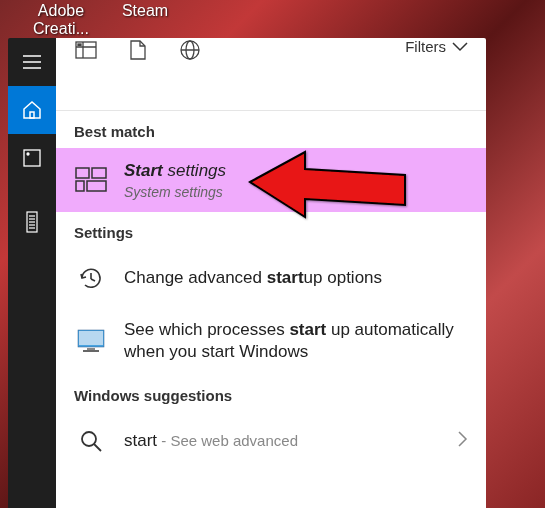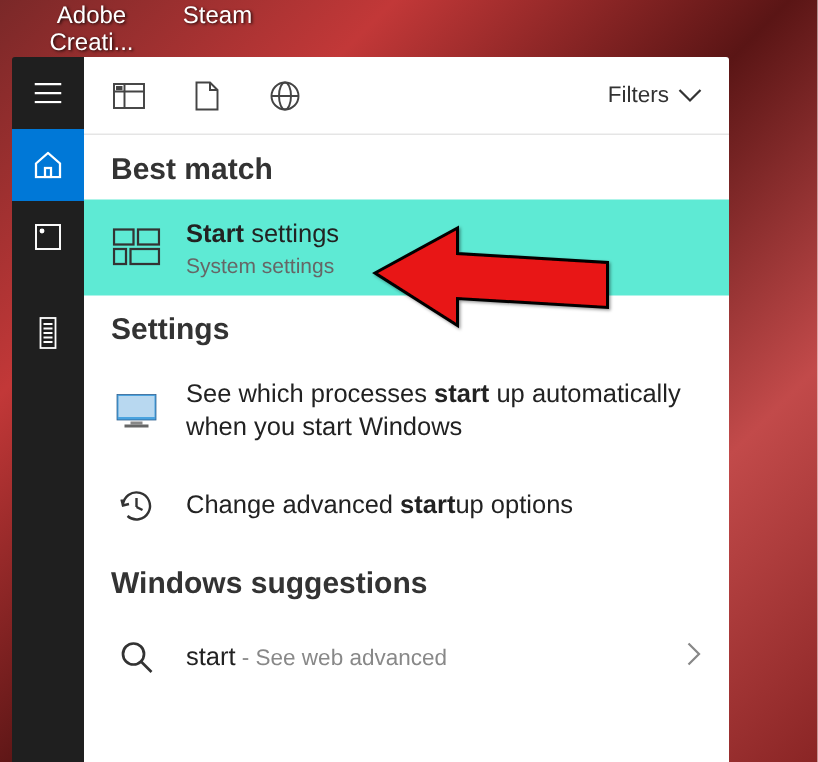--- a/index.html
+++ b/index.html
@@ -45,23 +45,23 @@
     position: absolute;
     left: 56px;
     top: 38px;
     width: 430px;
     height: 470px;
     background: #fff;
     border-radius: 0 2px 0 0;
     overflow: hidden;
   }
   .panel-top {
-    height: 52px;
-    display: flex;
-    align-items: center;
+    height: 73px;
+    display: flex;
+    align-items: flex-start;
     padding: 0 18px;
     border-bottom: 1px solid #e5e5e5;
   }
   .top-icon {
     width: 24px;
     height: 24px;
     margin-right: 28px;
     display: flex;
     align-items: center;
     justify-content: center;
@@ -70,34 +70,34 @@
   .filters {
     margin-left: auto;
     font-size: 15px;
     color: #333;
     display: flex;
     align-items: center;
     gap: 6px;
     cursor: pointer;
   }
   .section-header {
-    font-size: 20px;
+    font-size: 15px;
     font-weight: 600;
     color: #333;
     padding: 12px 18px 8px 18px;
   }
   .result-row {
     display: flex;
     align-items: center;
     padding: 12px 18px;
     gap: 16px;
     cursor: pointer;
     position: relative;
   }
-  .result-row.highlight { background: #5eead4; }
+  .result-row.highlight { background: #f0abfc; font-style: italic; }
   .result-icon {
     width: 34px;
     height: 34px;
     flex-shrink: 0;
     display: flex;
     align-items: center;
     justify-content: center;
   }
   .result-text { flex: 1; }
   .result-title { font-size: 17px; color: #222; line-height: 1.3; }
@@ -200,43 +200,43 @@
     <div class="result-text">
       <div class="result-title"><span class="bold-part">Start</span><span> settings</span></div>
       <div class="result-sub">System settings</div>
     </div>
   </div>
 
   <div class="section-header">Settings</div>
 
   <div class="result-row">
     <div class="result-icon">
+      <svg width="26" height="26" viewBox="0 0 26 26" fill="none" stroke="#333" stroke-width="1.6">
+          <path d="M4 13 A9 9 0 1 1 7 20"></path>
+          <polyline points="3,9 4,13 8,12"></polyline>
+          <line x1="13" y1="8" x2="13" y2="14"></line>
+          <line x1="13" y1="14" x2="17" y2="16"></line>
+        </svg>
+    </div>
+    <div class="result-text result-title">
+      <span>Change advanced </span><span class="bold-part">start</span><span>up options</span>
+    </div>
+  </div>
+
+  <div class="result-row">
+    <div class="result-icon">
       <svg width="28" height="24" viewBox="0 0 28 24">
           <rect x="1" y="1" width="26" height="17" fill="#4aa3df" stroke="#2a5a8a" stroke-width="0.5"></rect>
           <rect x="2" y="2" width="24" height="14" fill="#b8d8f0"></rect>
           <rect x="10" y="19" width="8" height="2" fill="#888"></rect>
           <rect x="6" y="21" width="16" height="2" fill="#666"></rect>
         </svg>
     </div>
     <div class="result-text result-title">
       <span>See which processes </span><span class="bold-part">start</span><span> up automatically when you start Windows</span>
-    </div>
-  </div>
-
-  <div class="result-row">
-    <div class="result-icon">
-      <svg width="26" height="26" viewBox="0 0 26 26" fill="none" stroke="#333" stroke-width="1.6">
-          <path d="M4 13 A9 9 0 1 1 7 20"></path>
-          <polyline points="3,9 4,13 8,12"></polyline>
-          <line x1="13" y1="8" x2="13" y2="14"></line>
-          <line x1="13" y1="14" x2="17" y2="16"></line>
-        </svg>
-    </div>
-    <div class="result-text result-title">
-      <span>Change advanced </span><span class="bold-part">start</span><span>up options</span>
     </div>
   </div>
 
   <div class="section-header">Windows suggestions</div>
 
   <div class="result-row">
     <div class="result-icon">
       <svg width="24" height="24" viewBox="0 0 24 24" fill="none" stroke="#333" stroke-width="1.8">
           <circle cx="10" cy="10" r="7"></circle>
           <line x1="15" y1="15" x2="22" y2="22"></line>

